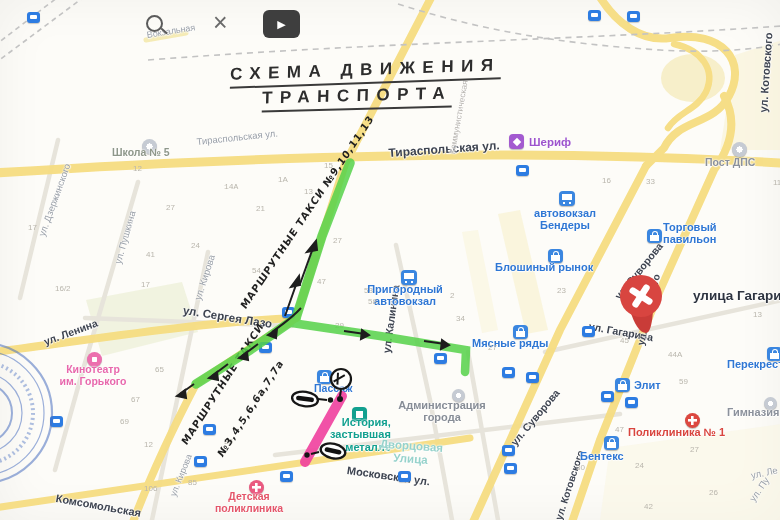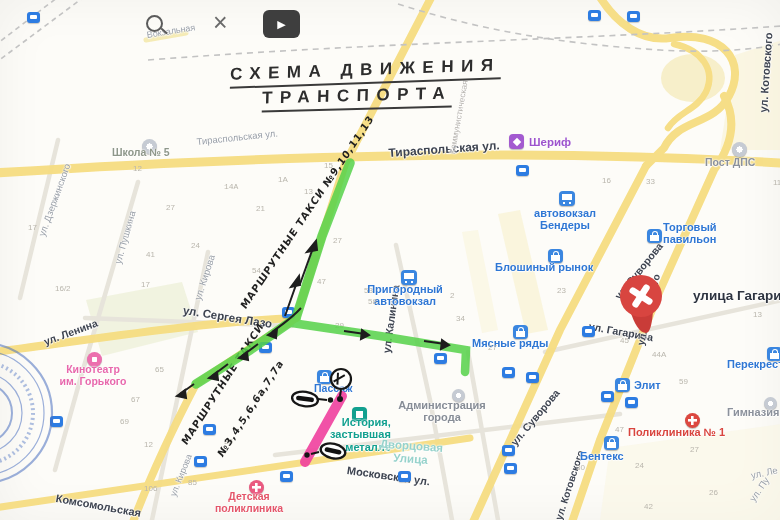--- a/index.html
+++ b/index.html
@@ -201,21 +201,21 @@
       <div class="hnum" style="left: 335px; top: 321px;">29</div>
       <div class="hnum" style="left: 557px; top: 286px;">23</div>
       <div class="hnum" style="left: 456px; top: 314px;">34</div>
       <div class="hnum" style="left: 450px; top: 291px;">2</div>
       <div class="hnum" style="left: 488px; top: 343px;">27</div>
       <div class="hnum" style="left: 602px; top: 176px;">16</div>
       <div class="hnum" style="left: 646px; top: 177px;">33</div>
       <div class="hnum" style="left: 762px; top: 178px; margin-left: 11px;">11</div>
       <div class="hnum" style="left: 753px; top: 310px;">13</div>
       <div class="hnum" style="left: 620px; top: 336px;">45</div>
-      <div class="hnum" style="left: 652px; top: 350px;">44А</div>
+      <div class="hnum" style="left: 668px; top: 350px;">44А</div>
       <div class="hnum" style="left: 679px; top: 377px;">59</div>
       <div class="hnum" style="left: 615px; top: 425px;">47</div>
       <div class="hnum" style="left: 690px; top: 445px;">27</div>
       <div class="hnum" style="left: 635px; top: 461px;">24</div>
       <div class="hnum" style="left: 644px; top: 492px; margin-top: 10px;">42</div>
       <div class="hnum" style="left: 709px; top: 488px;">26</div>
       <div class="hnum" style="left: 576px; top: 463px;">30</div>
       <div class="hnum" style="left: 144px; top: 484px;">106</div>
       <div class="hnum" style="left: 188px; top: 478px;">85</div>
       <div class="hnum" style="left: 224px; top: 437px;">35</div>

